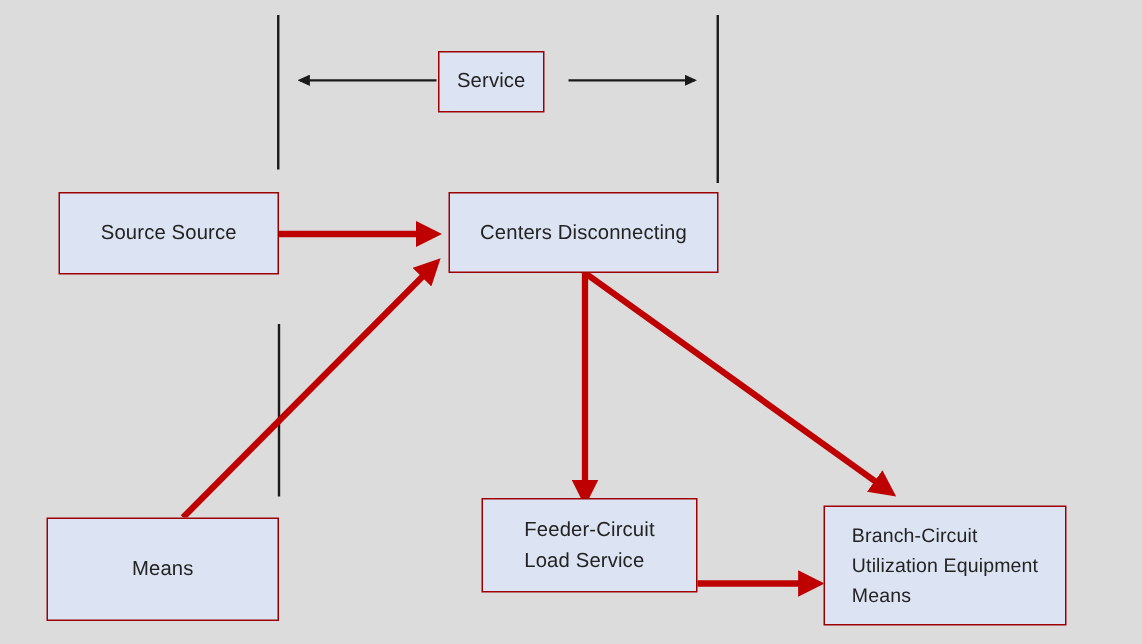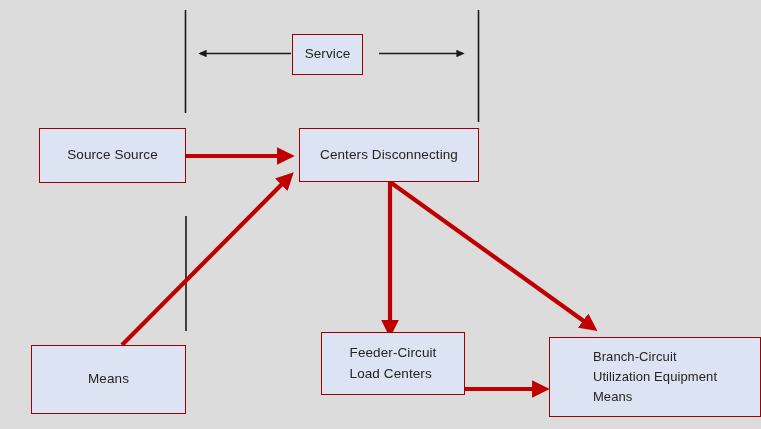--- a/index.html
+++ b/index.html
@@ -37,21 +37,21 @@
   }
   .node span {
     display: block;
     padding: 0 6px;
   }
   #node-service      { left: 292px; top: 34px;  width: 71px;  height: 41px; }
   #node-utility      { left: 39px;  top: 128px; width: 147px; height: 55px; }
   #node-sdm          { left: 299px; top: 128px; width: 180px; height: 54px; }
   #node-sds          { left: 31px;  top: 345px; width: 155px; height: 69px; }
   #node-feeder       { left: 321px; top: 332px; width: 144px; height: 63px; }
-  #node-branch       { left: 549px; top: 337px; width: 212px; height: 80px; }
+  #node-branch       { left: 549px; top: 337px; width: 162px; height: 80px; }
   #node-branch span  { font-size: 13px; }
 
   svg.layer {
     position: absolute;
     left: 0;
     top: 0;
     width: 761px;
     height: 429px;
     z-index: 2;
   }
@@ -116,21 +116,21 @@
 
   <div class="node" id="node-sds">
     <span>
       <span>Means</span>
     </span>
   </div>
 
   <div class="node" id="node-feeder">
     <span>
       <span>Feeder-Circuit</span>
-      <span>Load Centers</span>
+      <span>Load Service</span>
     </span>
   </div>
 
   <div class="node" id="node-branch">
     <span>
       <span>Branch-Circuit</span>
       <span>Utilization  Equipment</span>
       <span>Means</span>
     </span>
   </div>

